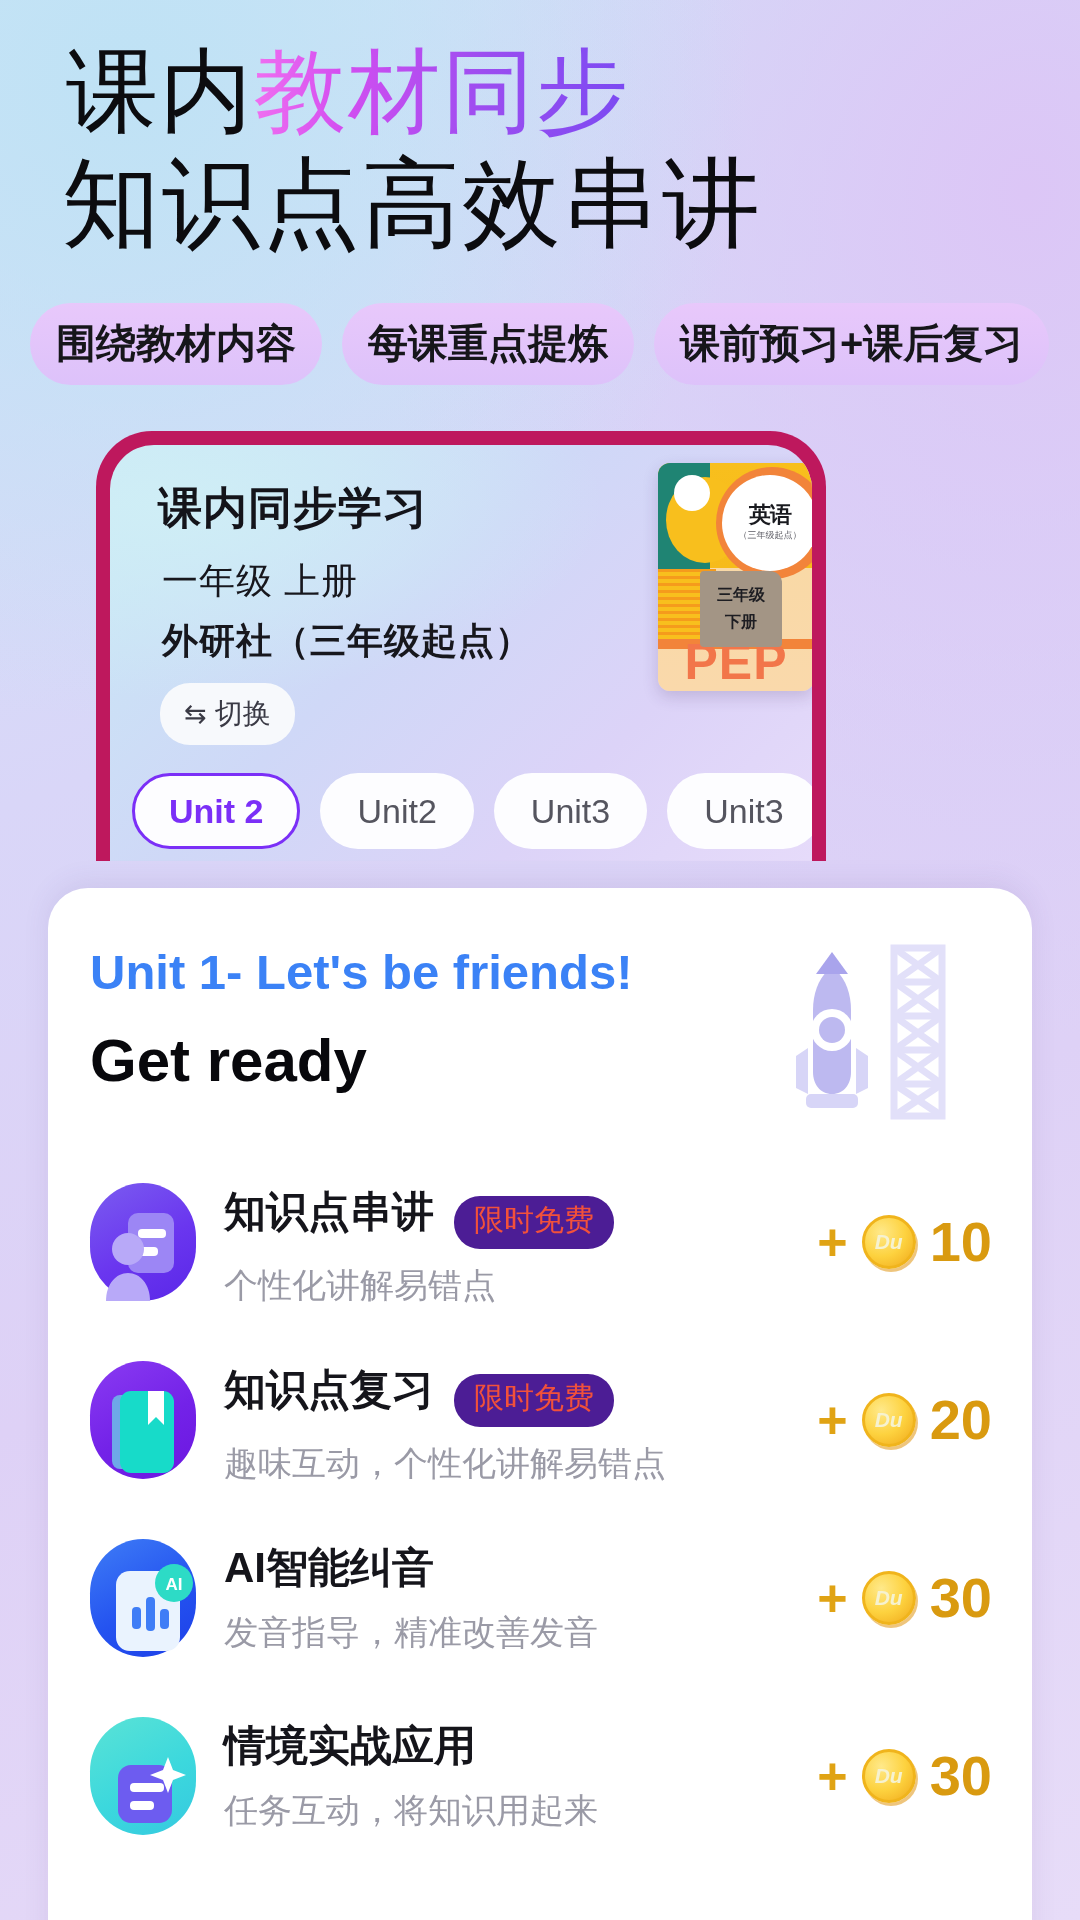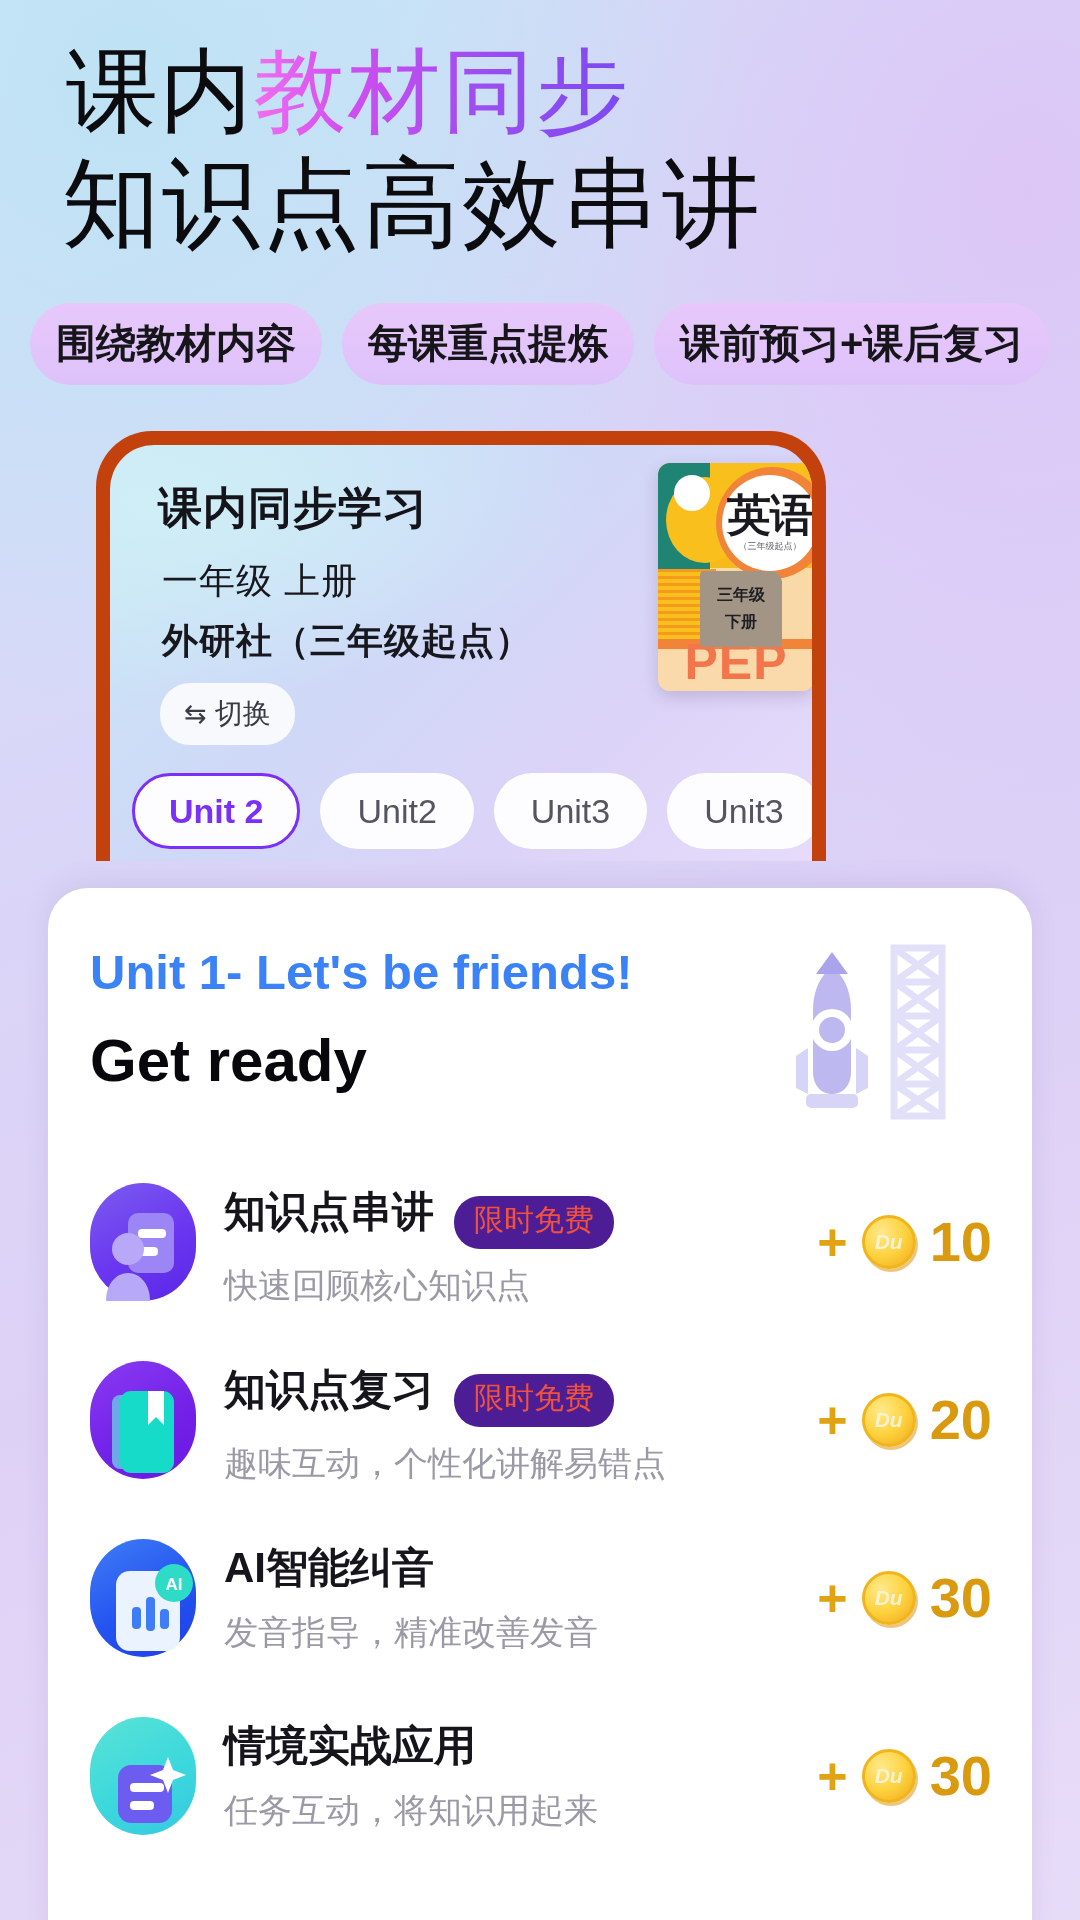--- a/index.html
+++ b/index.html
@@ -32,21 +32,21 @@
     background:linear-gradient(180deg,#e8c8fb 0%,#ddc2fa 100%);
     border-radius:44px; padding:20px 26px 22px;
     font-size:40px; font-weight:700; color:#16161a;
     white-space:nowrap; line-height:1;
   }
 
   
   .phone-wrap{ position:relative; margin:46px 0 0 96px; width:730px; }
   .phone{
     position:relative; width:730px; height:430px;
-    background:#c2410c; border-radius:56px 56px 0 0; padding:14px 14px 0 14px;
+    background:#be185d; border-radius:56px 56px 0 0; padding:14px 14px 0 14px;
   }
   .phone-screen{
     width:100%; height:100%;
     border-radius:44px 44px 0 0;
     background:
       radial-gradient(120% 90% at 8% 14%, #cfeef6 0%, rgba(207,238,246,0) 52%),
       linear-gradient(135deg,#c8e9f5 0%,#cfd8f7 42%,#dcd3f8 72%,#e6dbfa 100%);
     overflow:hidden; position:relative;
   }
   .screen-title{
@@ -98,21 +98,21 @@
   .book-blob{
     position:absolute; right:-14px; top:4px; width:112px; height:112px;
     border-radius:50%;
     background:#f2843a;
   }
   .book-blob-in{
     position:absolute; right:-4px; top:12px; width:96px; height:96px;
     border-radius:50%; background:#fff;
     display:flex; flex-direction:column; align-items:center; justify-content:center;
   }
-  .book-cn{ font-size:44px; font-weight:700; color:#191a1f; letter-spacing:-1px; line-height:1;}
+  .book-cn{ font-size:22px; font-weight:700; color:#191a1f; letter-spacing:-1px; line-height:1;}
   .book-cn-sub{ font-size:9px; color:#5a5a62; margin-top:3px; }
   .book-grade{
     position:absolute; left:42px; top:108px; width:82px; height:76px;
     background:#a39585; border-radius:4px 12px 4px 4px;
     display:flex; flex-direction:column; align-items:center; justify-content:center;
     gap:6px; z-index:4;
   }
   .book-grade span{ font-size:16px; font-weight:700; color:#1d1d22; }
   .book-pep{
     position:absolute; left:0; bottom:0; width:100%; height:58px;
@@ -287,21 +287,21 @@
           <rect x="48" y="64" width="20" height="9" rx="4" fill="#fff"></rect>
           <circle cx="38" cy="66" r="16" fill="#b8a9f8"></circle>
           <path d="M16 118c0-17 10-28 22-28s22 11 22 28H16z" fill="#b8a9f8"></path>
         </svg>
       </div>
       <div class="row-mid">
         <div class="row-titleline">
           <div class="row-title">知识点串讲</div>
           <div class="row-badge">限时免费</div>
         </div>
-        <div class="row-sub">快速回顾核心知识点</div>
+        <div class="row-sub">个性化讲解易错点</div>
       </div>
       <div class="row-reward">
         <span class="rw-plus">+</span>
         <span class="coin">Du</span>
         <span class="rw-num">10</span>
       </div>
     </div>
 
     <div class="row">
       <div class="row-ico">

